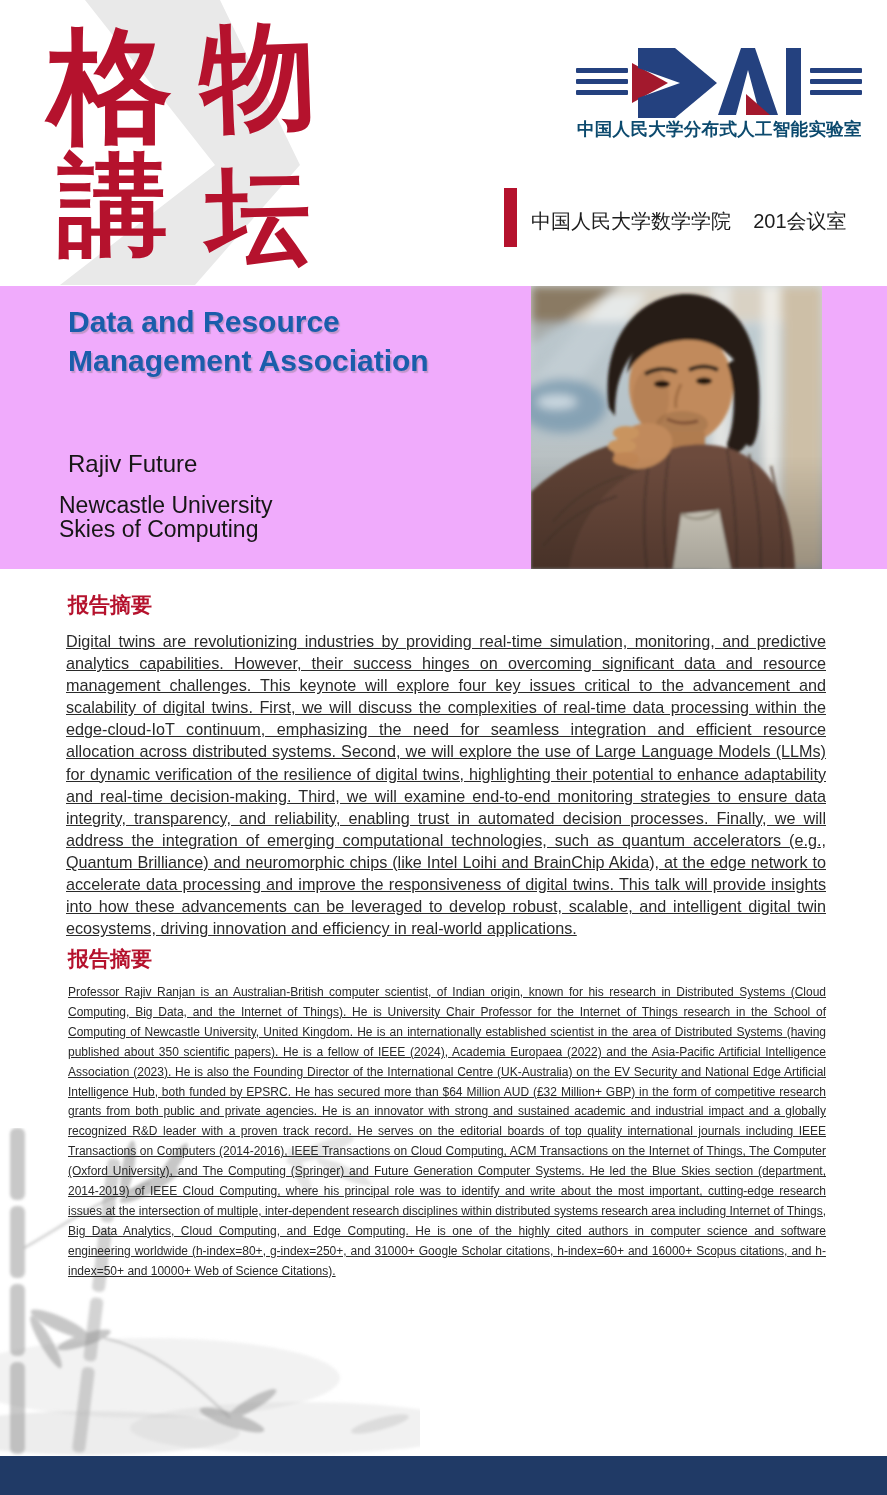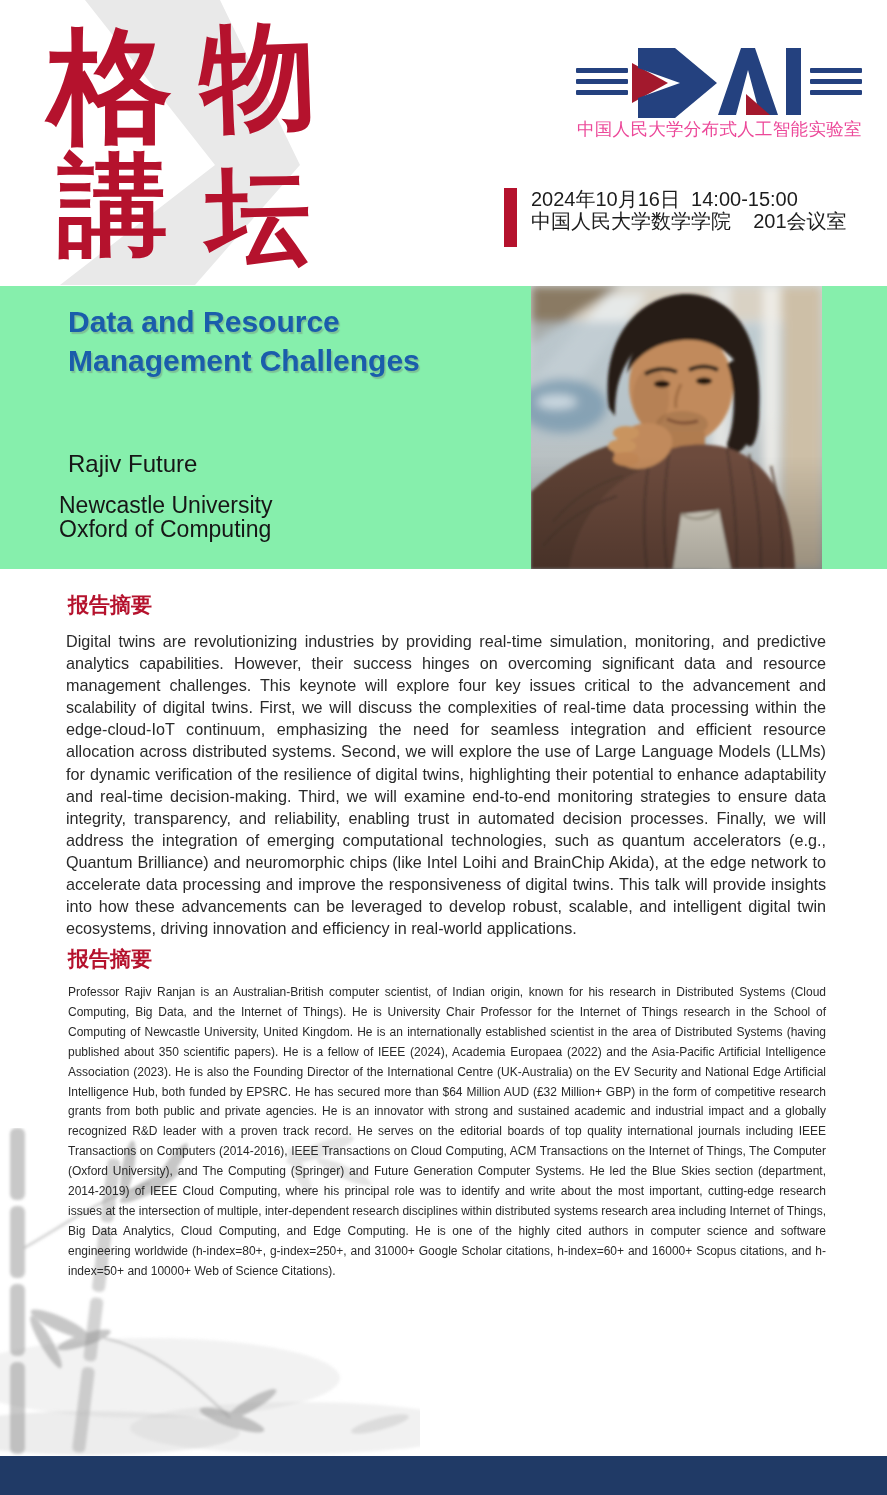--- a/index.html
+++ b/index.html
@@ -13,38 +13,38 @@
   
   .calli{position:absolute;z-index:1;color:#b5122d;font-weight:900;line-height:1;
          font-family:"DejaVu Serif","Liberation Serif",serif;}
   .calli.c0{left:48px;top:24px;font-size:124px;}
   .calli.c1{left:200px;top:18px;font-size:116px;transform:rotate(-2deg);}
   .calli.c2{left:58px;top:150px;font-size:110px;}
   .calli.c3{left:206px;top:164px;font-size:104px;transform:rotate(-1deg);}
   
   .logo-mark{position:absolute;left:576px;top:44px;z-index:1;}
   .logo-caption{position:absolute;left:577px;top:117px;z-index:1;font-size:17.5px;
-                color:#ec4899;font-weight:400;letter-spacing:.3px;white-space:pre;}
+                color:#0c4a6e;font-weight:700;letter-spacing:.3px;white-space:pre;}
   
   .event-bar{position:absolute;left:504px;top:188px;width:13px;height:59px;background:#b5122d;z-index:1;}
   .event-line{position:absolute;left:531px;z-index:1;font-size:20px;color:#1c1c1c;white-space:pre;}
   .event-line.l1{top:186px;}
   .event-line.l2{top:208px;}
   
-  .banner{position:absolute;left:0;top:286px;width:887px;height:283px;background:#86efac;z-index:1;}
+  .banner{position:absolute;left:0;top:286px;width:887px;height:283px;background:#f0abfc;z-index:1;}
   .talk-title{position:absolute;left:68px;top:16px;font-size:30px;font-weight:700;color:#1a5dab;
               line-height:39px;text-shadow:1.5px 1.5px 1px rgba(110,110,110,.35);}
   .speaker-name{position:absolute;left:68px;top:164px;font-size:24px;color:#161616;}
   .affiliation{position:absolute;left:59px;top:207px;font-size:23px;line-height:24px;color:#161616;}
   .photo-frame{position:absolute;left:531px;top:0;width:291px;height:283px;overflow:hidden;}
   
   .section-heading{position:absolute;left:68px;z-index:1;font-size:21px;font-weight:700;color:#b5122d;}
   .abstract-heading{top:591px;text-align:right;}
   .bio-heading{top:945px;}
-  .body-text{position:absolute;z-index:1;color:#2a2a2a;text-align:justify;}
+  .body-text{position:absolute;z-index:1;color:#2a2a2a;text-align:justify;text-decoration:underline;}
   .abstract-body{left:66px;top:630px;width:760px;font-size:16.2px;line-height:22.1px;}
   .bio-body{left:68px;top:983px;width:758px;font-size:12px;line-height:19.9px;}
   
   .footer-bar{position:absolute;left:0;top:1456px;width:887px;height:39px;background:#203a66;z-index:1;}
 </style>
 </head>
 <body>
 
 <div class="page">
 
@@ -117,32 +117,31 @@
     <rect x="210" y="4" width="15" height="67" fill="#24417f"></rect>
     <g fill="#24417f">
       <rect x="234" y="24" width="52" height="5" rx="1"></rect>
       <rect x="234" y="35" width="52" height="5" rx="1"></rect>
       <rect x="234" y="46" width="52" height="5" rx="1"></rect>
     </g>
   </svg>
   <div class="logo-caption">中国人民大学分布式人工智能实验室</div>
 
   <div class="event-bar"></div>
-  <div class="event-line l1">2024年10月16日  14:00-15:00</div>
   <div class="event-line l2">中国人民大学数学学院    201会议室</div>
 
   <div class="banner">
     <div class="talk-title">
       <div>Data and Resource</div>
-      <div>Management Challenges</div>
+      <div>Management Association</div>
     </div>
     <div class="speaker-name">Rajiv Future</div>
     <div class="affiliation">
       <div>Newcastle University</div>
-      <div>Oxford of Computing</div>
+      <div>Skies of Computing</div>
     </div>
 
     <div class="photo-frame">
       <svg width="291" height="283" viewBox="0 0 291 283">
         <defs>
           <linearGradient id="pbg" x1="0" y1="0" x2="0" y2="1">
             <stop offset="0" stop-color="#d3dadd"></stop>
               <stop offset="1" stop-color="#a8b0b2"></stop>
           </linearGradient>
           <filter id="blur6" x="-20%" y="-20%" width="140%" height="140%">

